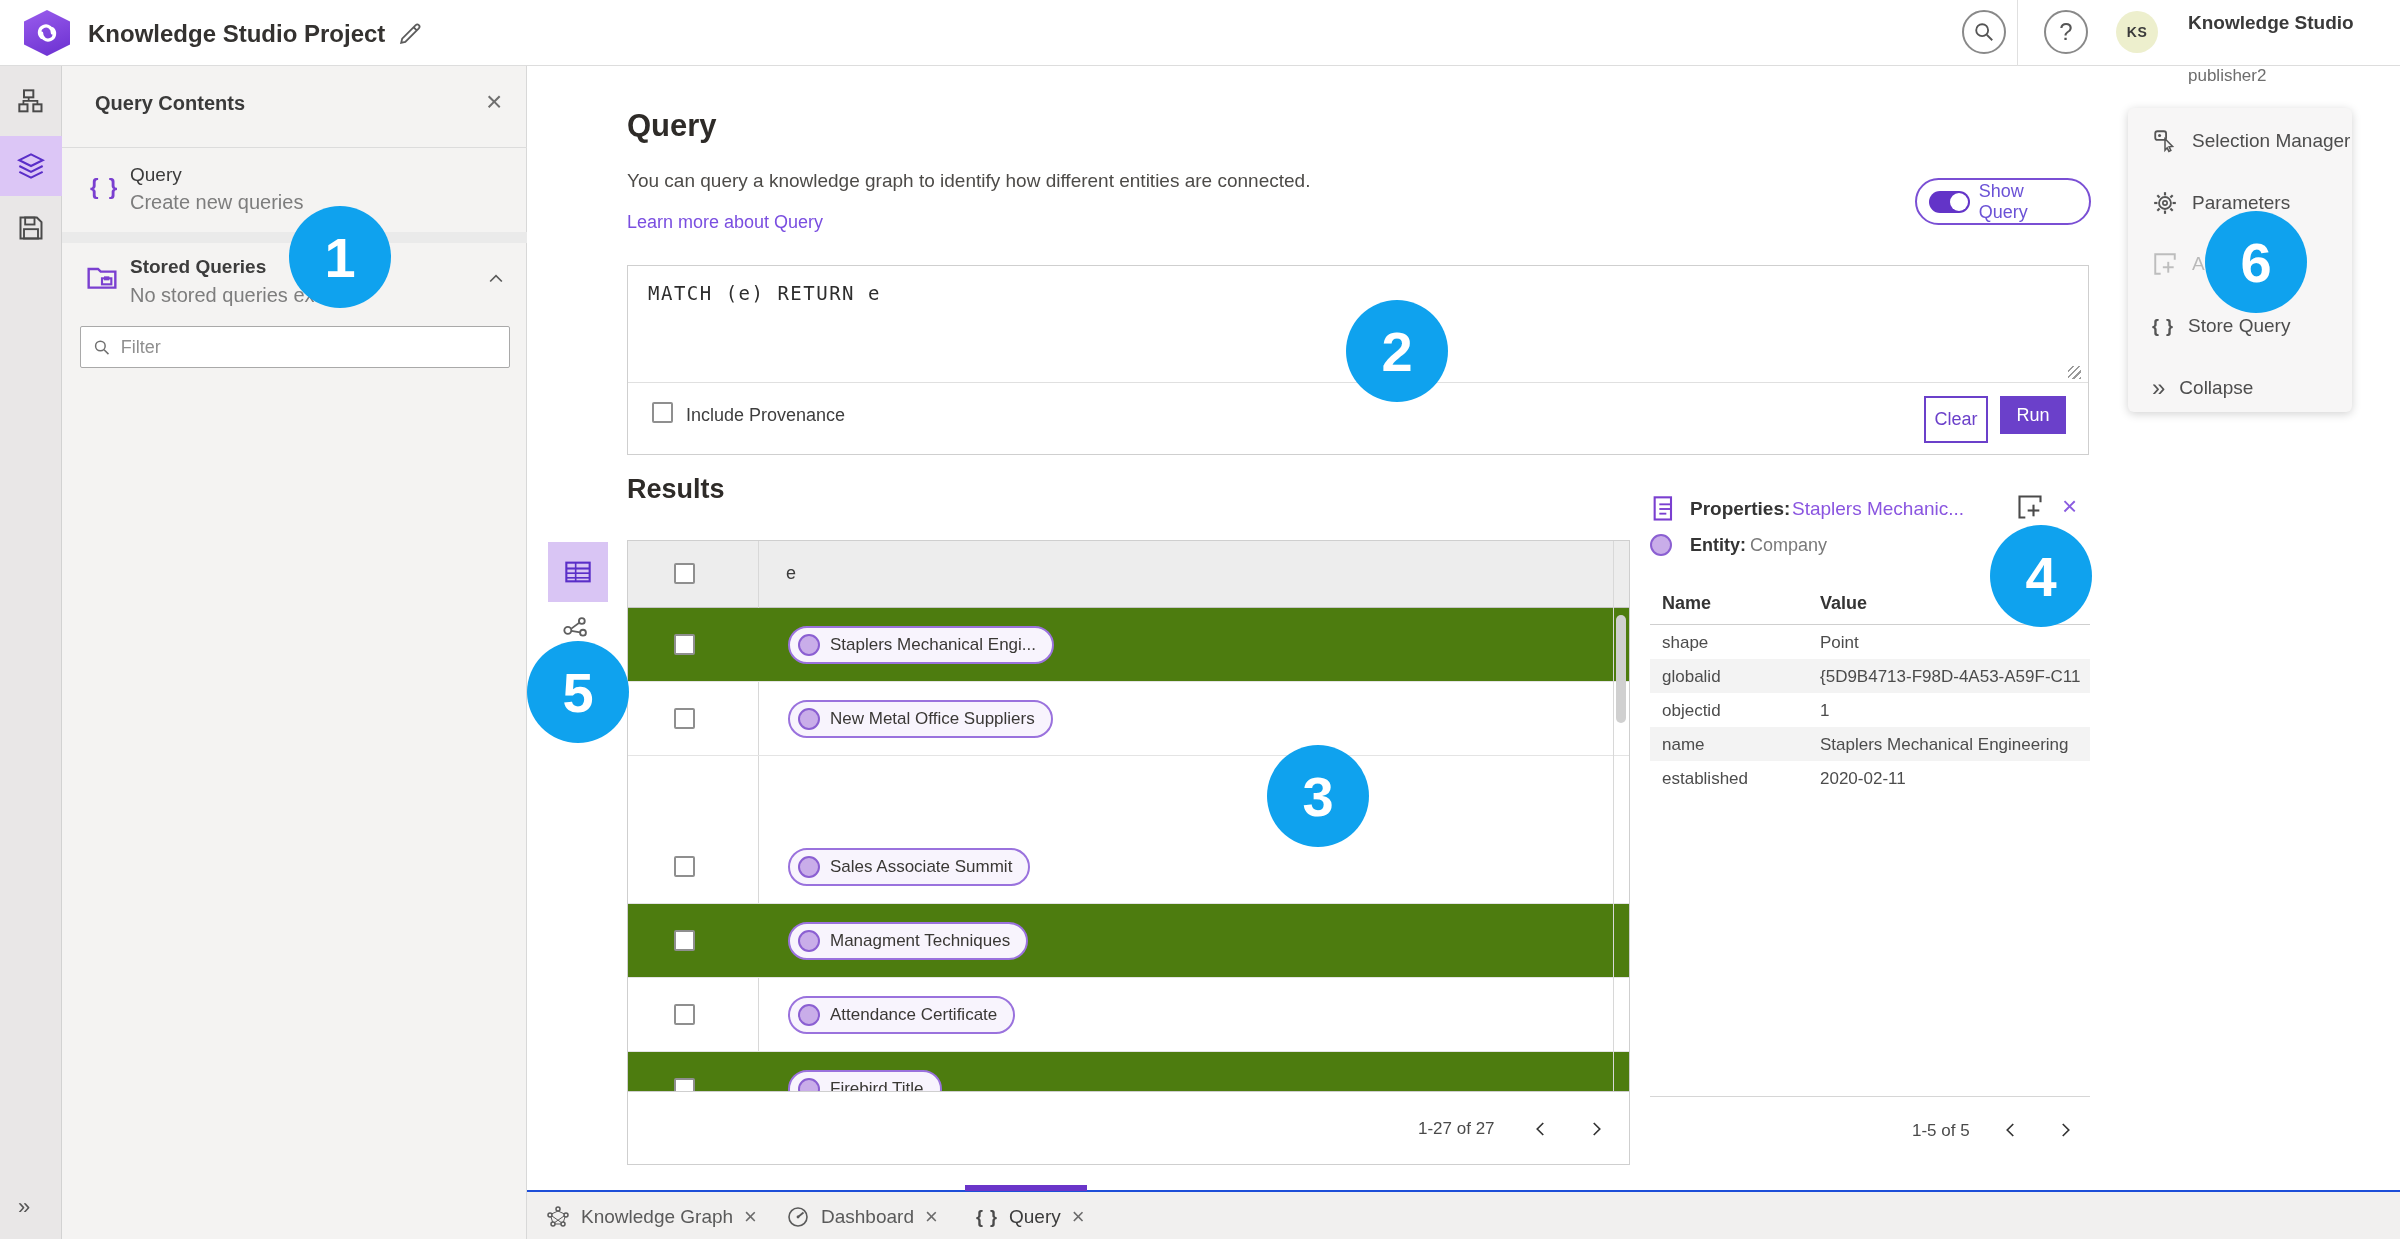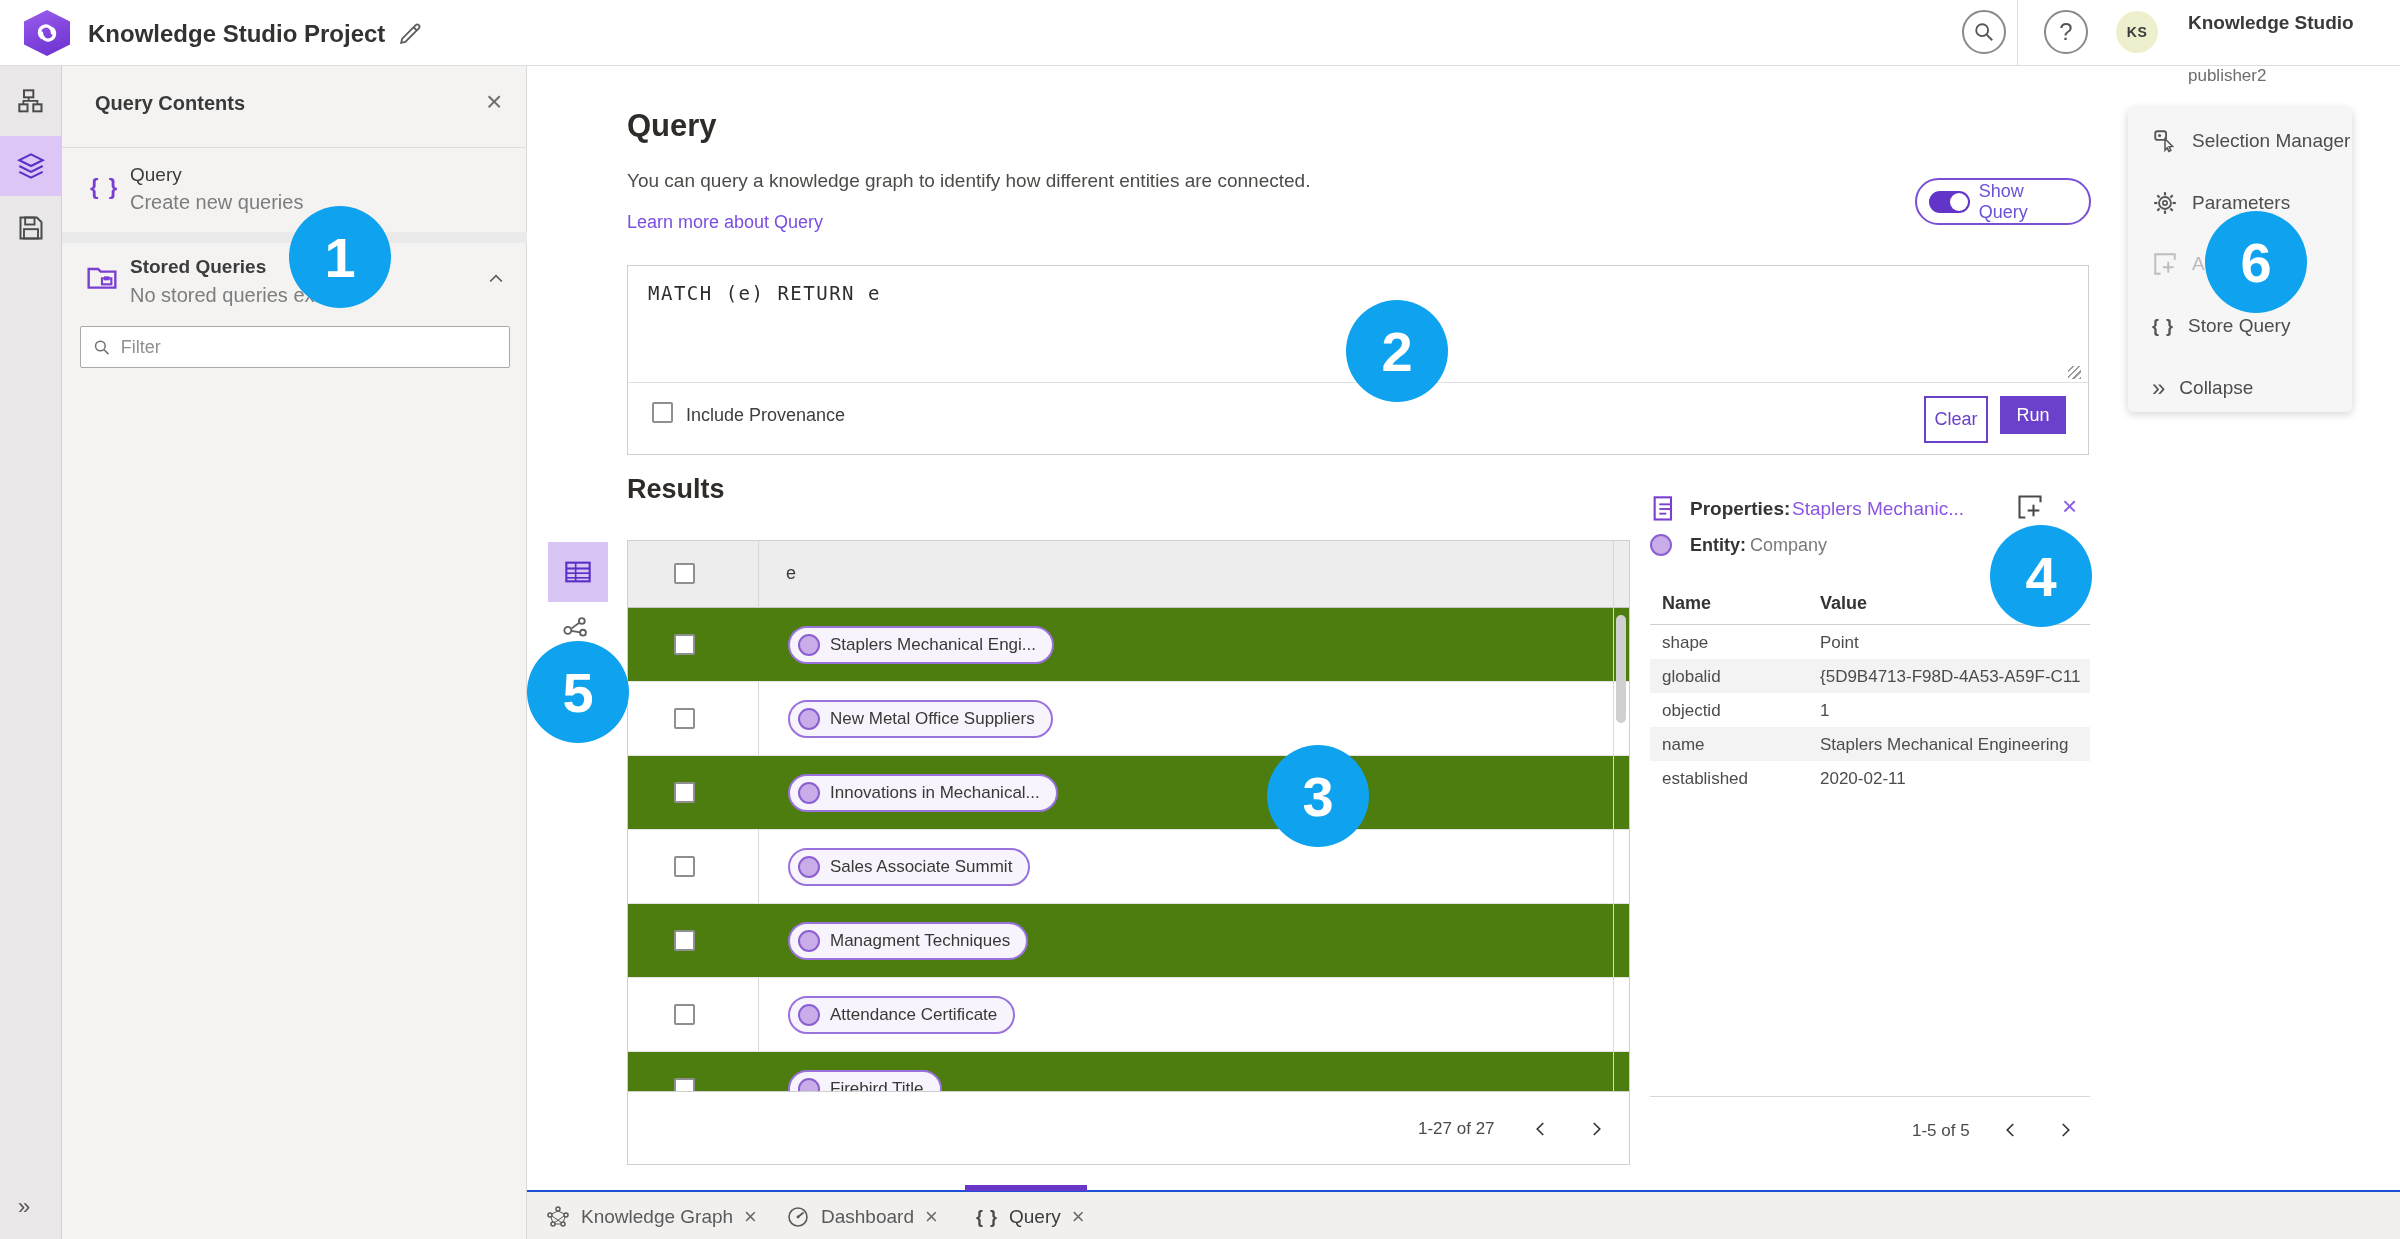--- a/index.html
+++ b/index.html
@@ -240,27 +240,20 @@
           <span>Staplers Mechanical Engi...</span>
         </div>
     </div>
     <div class="abs rrow" style="top:74px;">
       <div class="abs cb" style="left:46px;top:26px;"></div>
       <div class="chip">
           <span class="dot"></span>
           <span>New Metal Office Suppliers</span>
         </div>
     </div>
-    <div class="abs rrow alt" style="top:148px;">
-      <div class="abs cb" style="left:46px;top:26px;"></div>
-      <div class="chip">
-          <span class="dot"></span>
-          <span>Innovations in Mechanical...</span>
-        </div>
-    </div>
     <div class="abs rrow" style="top:222px;">
       <div class="abs cb" style="left:46px;top:26px;"></div>
       <div class="chip">
           <span class="dot"></span>
           <span>Sales Associate Summit</span>
         </div>
     </div>
     <div class="abs rrow alt" style="top:296px;">
       <div class="abs cb" style="left:46px;top:26px;"></div>
       <div class="chip">

